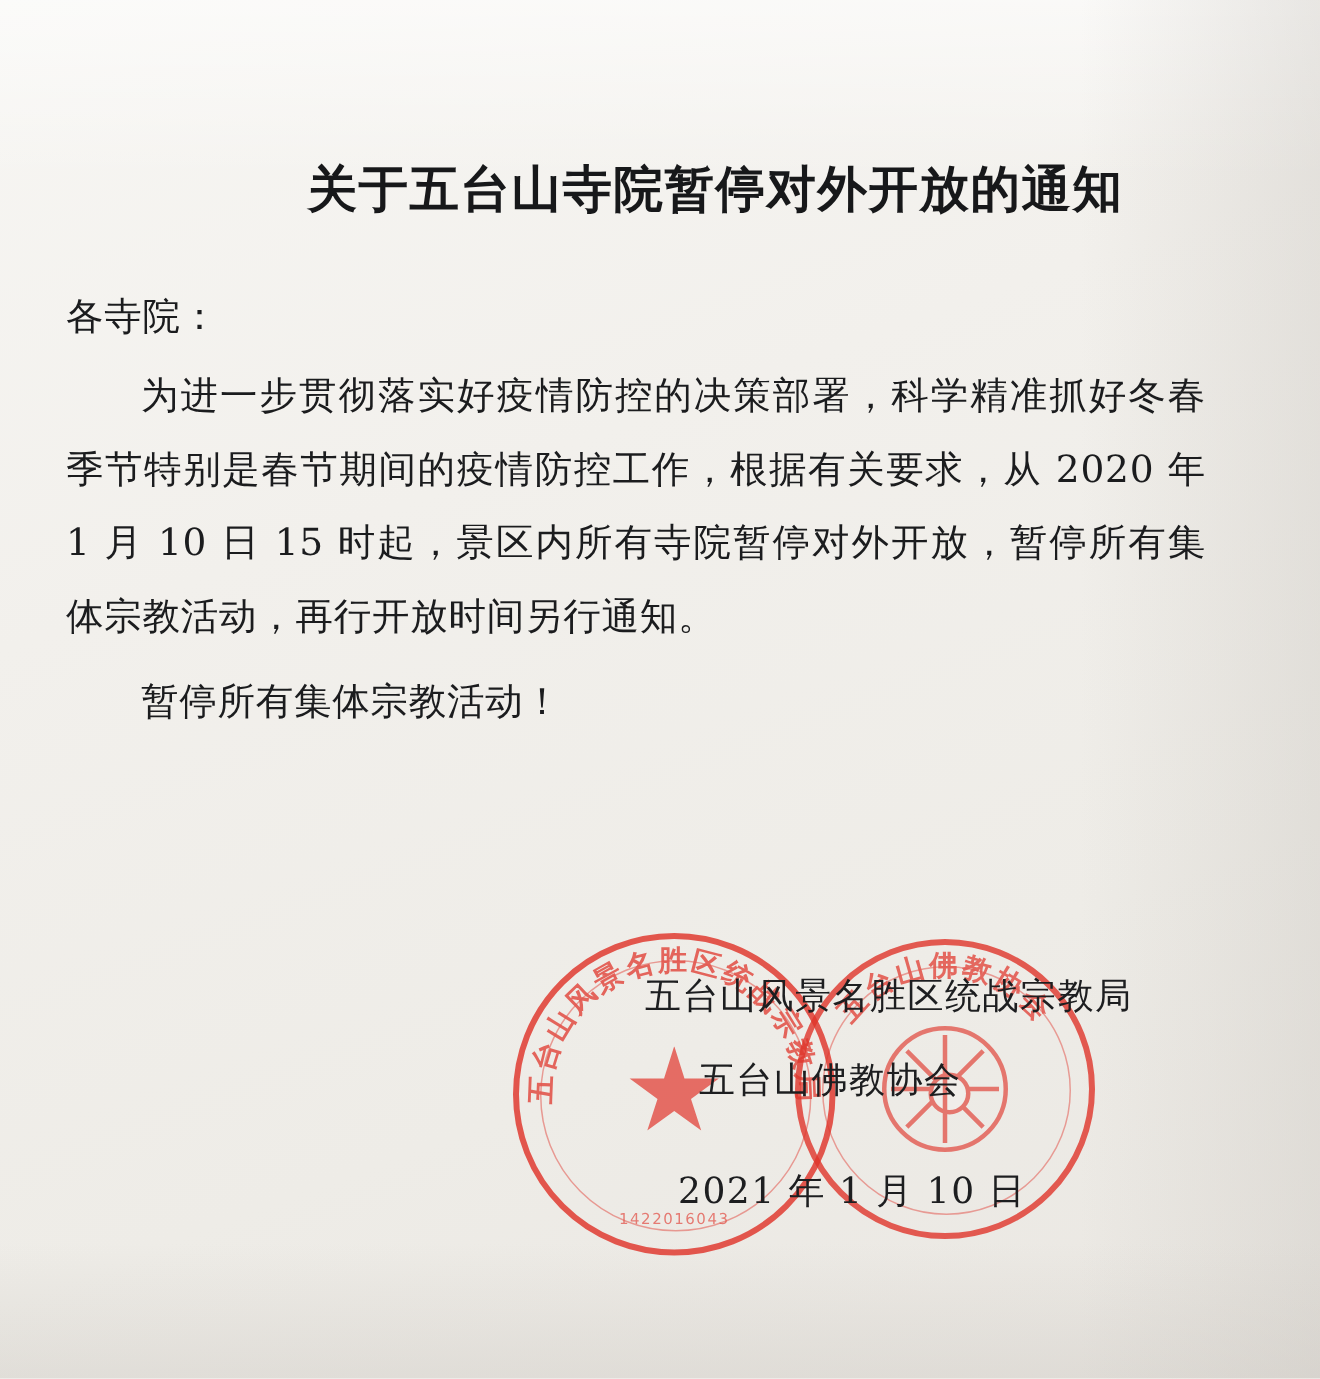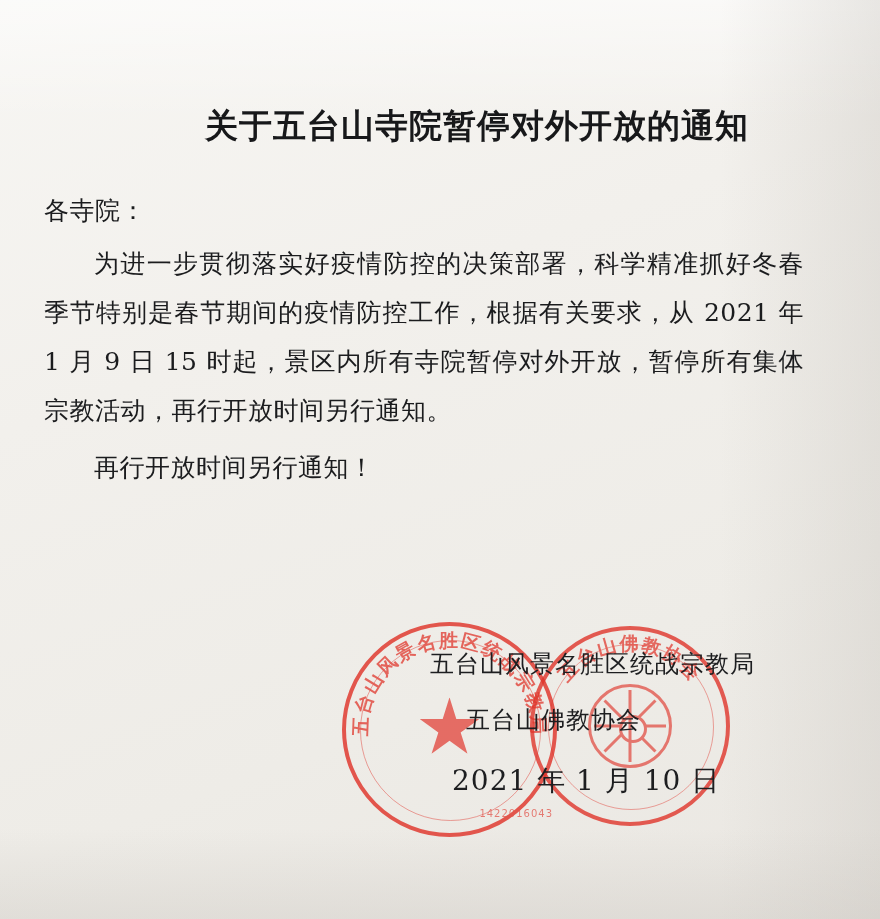--- a/index.html
+++ b/index.html
@@ -144,21 +144,21 @@
     font-size: 19px;
     font-weight: bold;
     fill: #e0352b;
     letter-spacing: 2px;
   }
   .seal-bottom-code {
     position: absolute;
     left: 0;
     bottom: 14px;
     width: 100%;
-    text-align: right;
+    text-align: center;
     font-size: 10px;
     color: #e0352b;
     opacity: 0.75;
     font-family: "DejaVu Sans", "Liberation Sans", sans-serif;
     letter-spacing: 1px;
   }
   
   .wheel {
     position: absolute;
     left: 50%; top: 50%;
@@ -227,44 +227,44 @@
   .sign-org2 {
     font-size: 24px;
     letter-spacing: 1px;
     margin-top: 24px;
     margin-left: 36px;
     white-space: nowrap;
     color: #1d1e20;
     mix-blend-mode: multiply;
   }
   .sign-date {
-    font-size: 28px;
-    letter-spacing: 1px;
-    margin-top: 26px;
+    font-size: 24px;
+    letter-spacing: 1px;
+    margin-top: 42px;
     margin-left: 22px;
     white-space: nowrap;
     color: #1d1e20;
     mix-blend-mode: multiply;
   }
 </style>
 </head>
 <body>
 
 <div class="page">
   <div class="paper-shade-top"></div>
   <div class="paper-shade-right"></div>
   <div class="paper-shade-bottom"></div>
 
   <div class="doc-title">关于五台山寺院暂停对外开放的通知</div>
 
   <div class="doc-body">
     <p class="salutation">各寺院：</p>
-    <p class="para">为进一步贯彻落实好疫情防控的决策部署，科学精准抓好冬春季节特别是春节期间的疫情防控工作，根据有关要求，从 2021 年 1 月 9 日 15 时起，景区内所有寺院暂停对外开放，暂停所有集体宗教活动，再行开放时间另行通知。</p>
+    <p class="para">为进一步贯彻落实好疫情防控的决策部署，科学精准抓好冬春季节特别是春节期间的疫情防控工作，根据有关要求，从 2020 年 1 月 10 日 15 时起，景区内所有寺院暂停对外开放，暂停所有集体宗教活动，再行开放时间另行通知。</p>
     <div class="gap"></div>
-    <p class="para-short">再行开放时间另行通知！</p>
+    <p class="para-short">暂停所有集体宗教活动！</p>
     <div class="gap"></div>
   </div>
 
   <div class="seal-area">
 
     <div class="seal seal-left">
       <div class="seal-inner-ring"></div>
       <div class="seal-arc-text">
         <svg viewBox="0 0 207 207" xmlns="http://www.w3.org/2000/svg">
           <defs>

